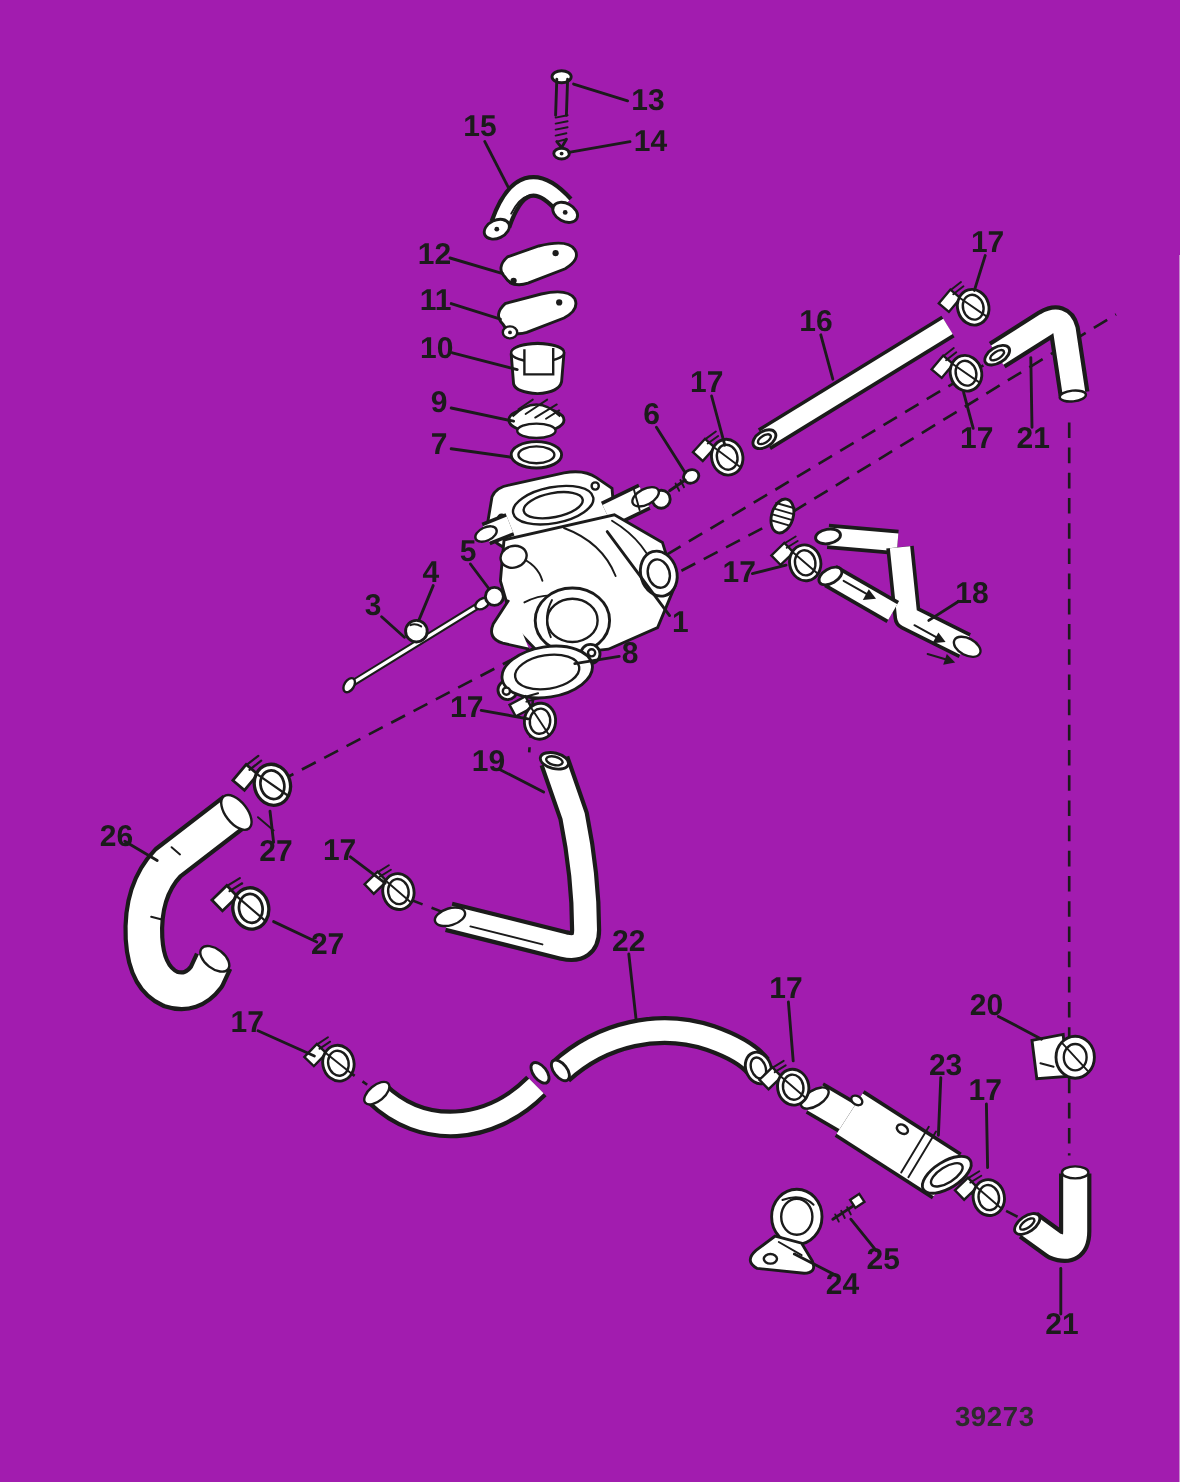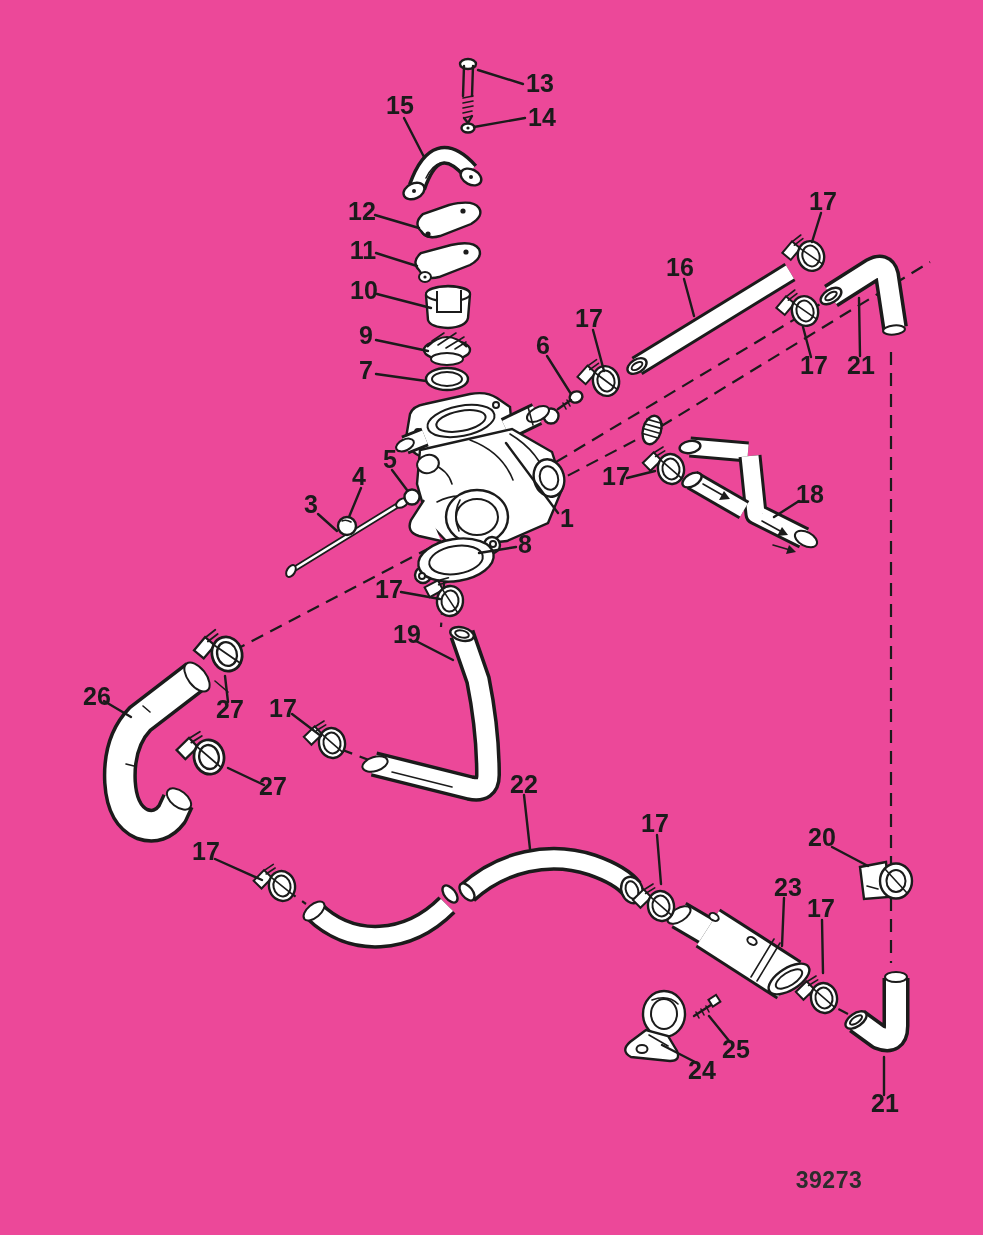--- a/index.html
+++ b/index.html
@@ -1,16 +1,16 @@
 <!DOCTYPE html>
 <html><head>
 <meta charset="utf-8">
 <style>
   html,body{margin:0;padding:0;background:#e8e8e8;}
-  .stage{position:relative;width:983px;height:1235px;background:#ec4899;margin:0 auto;overflow:hidden;}
+  .stage{position:relative;width:983px;height:1235px;background:#a21caf;margin:0 auto;overflow:hidden;}
   svg{display:block;}
   .ln{fill:none;stroke:#1b1b1b;stroke-width:2.4;stroke-linecap:round;stroke-linejoin:round;}
   .lnt{fill:none;stroke:#1b1b1b;stroke-width:1.6;stroke-linecap:round;}
   .wh{fill:#ffffff;stroke:#1b1b1b;stroke-width:2.4;}
   .wh2{fill:#ffffff;stroke:#1b1b1b;stroke-width:2;}
   .tube-o{fill:none;stroke:#1b1b1b;stroke-linecap:butt;stroke-linejoin:round;}
   .tube-i{fill:none;stroke:#ffffff;stroke-linecap:butt;stroke-linejoin:round;}
   .dash{fill:none;stroke:#1b1b1b;stroke-width:2.2;stroke-dasharray:13 8;stroke-linecap:butt;}
   .leader{stroke:#1b1b1b;stroke-width:2.4;stroke-linecap:round;}
   .callout{font:700 25px "Liberation Sans",sans-serif;fill:#1b1b1b;text-anchor:middle;dominant-baseline:middle;}

